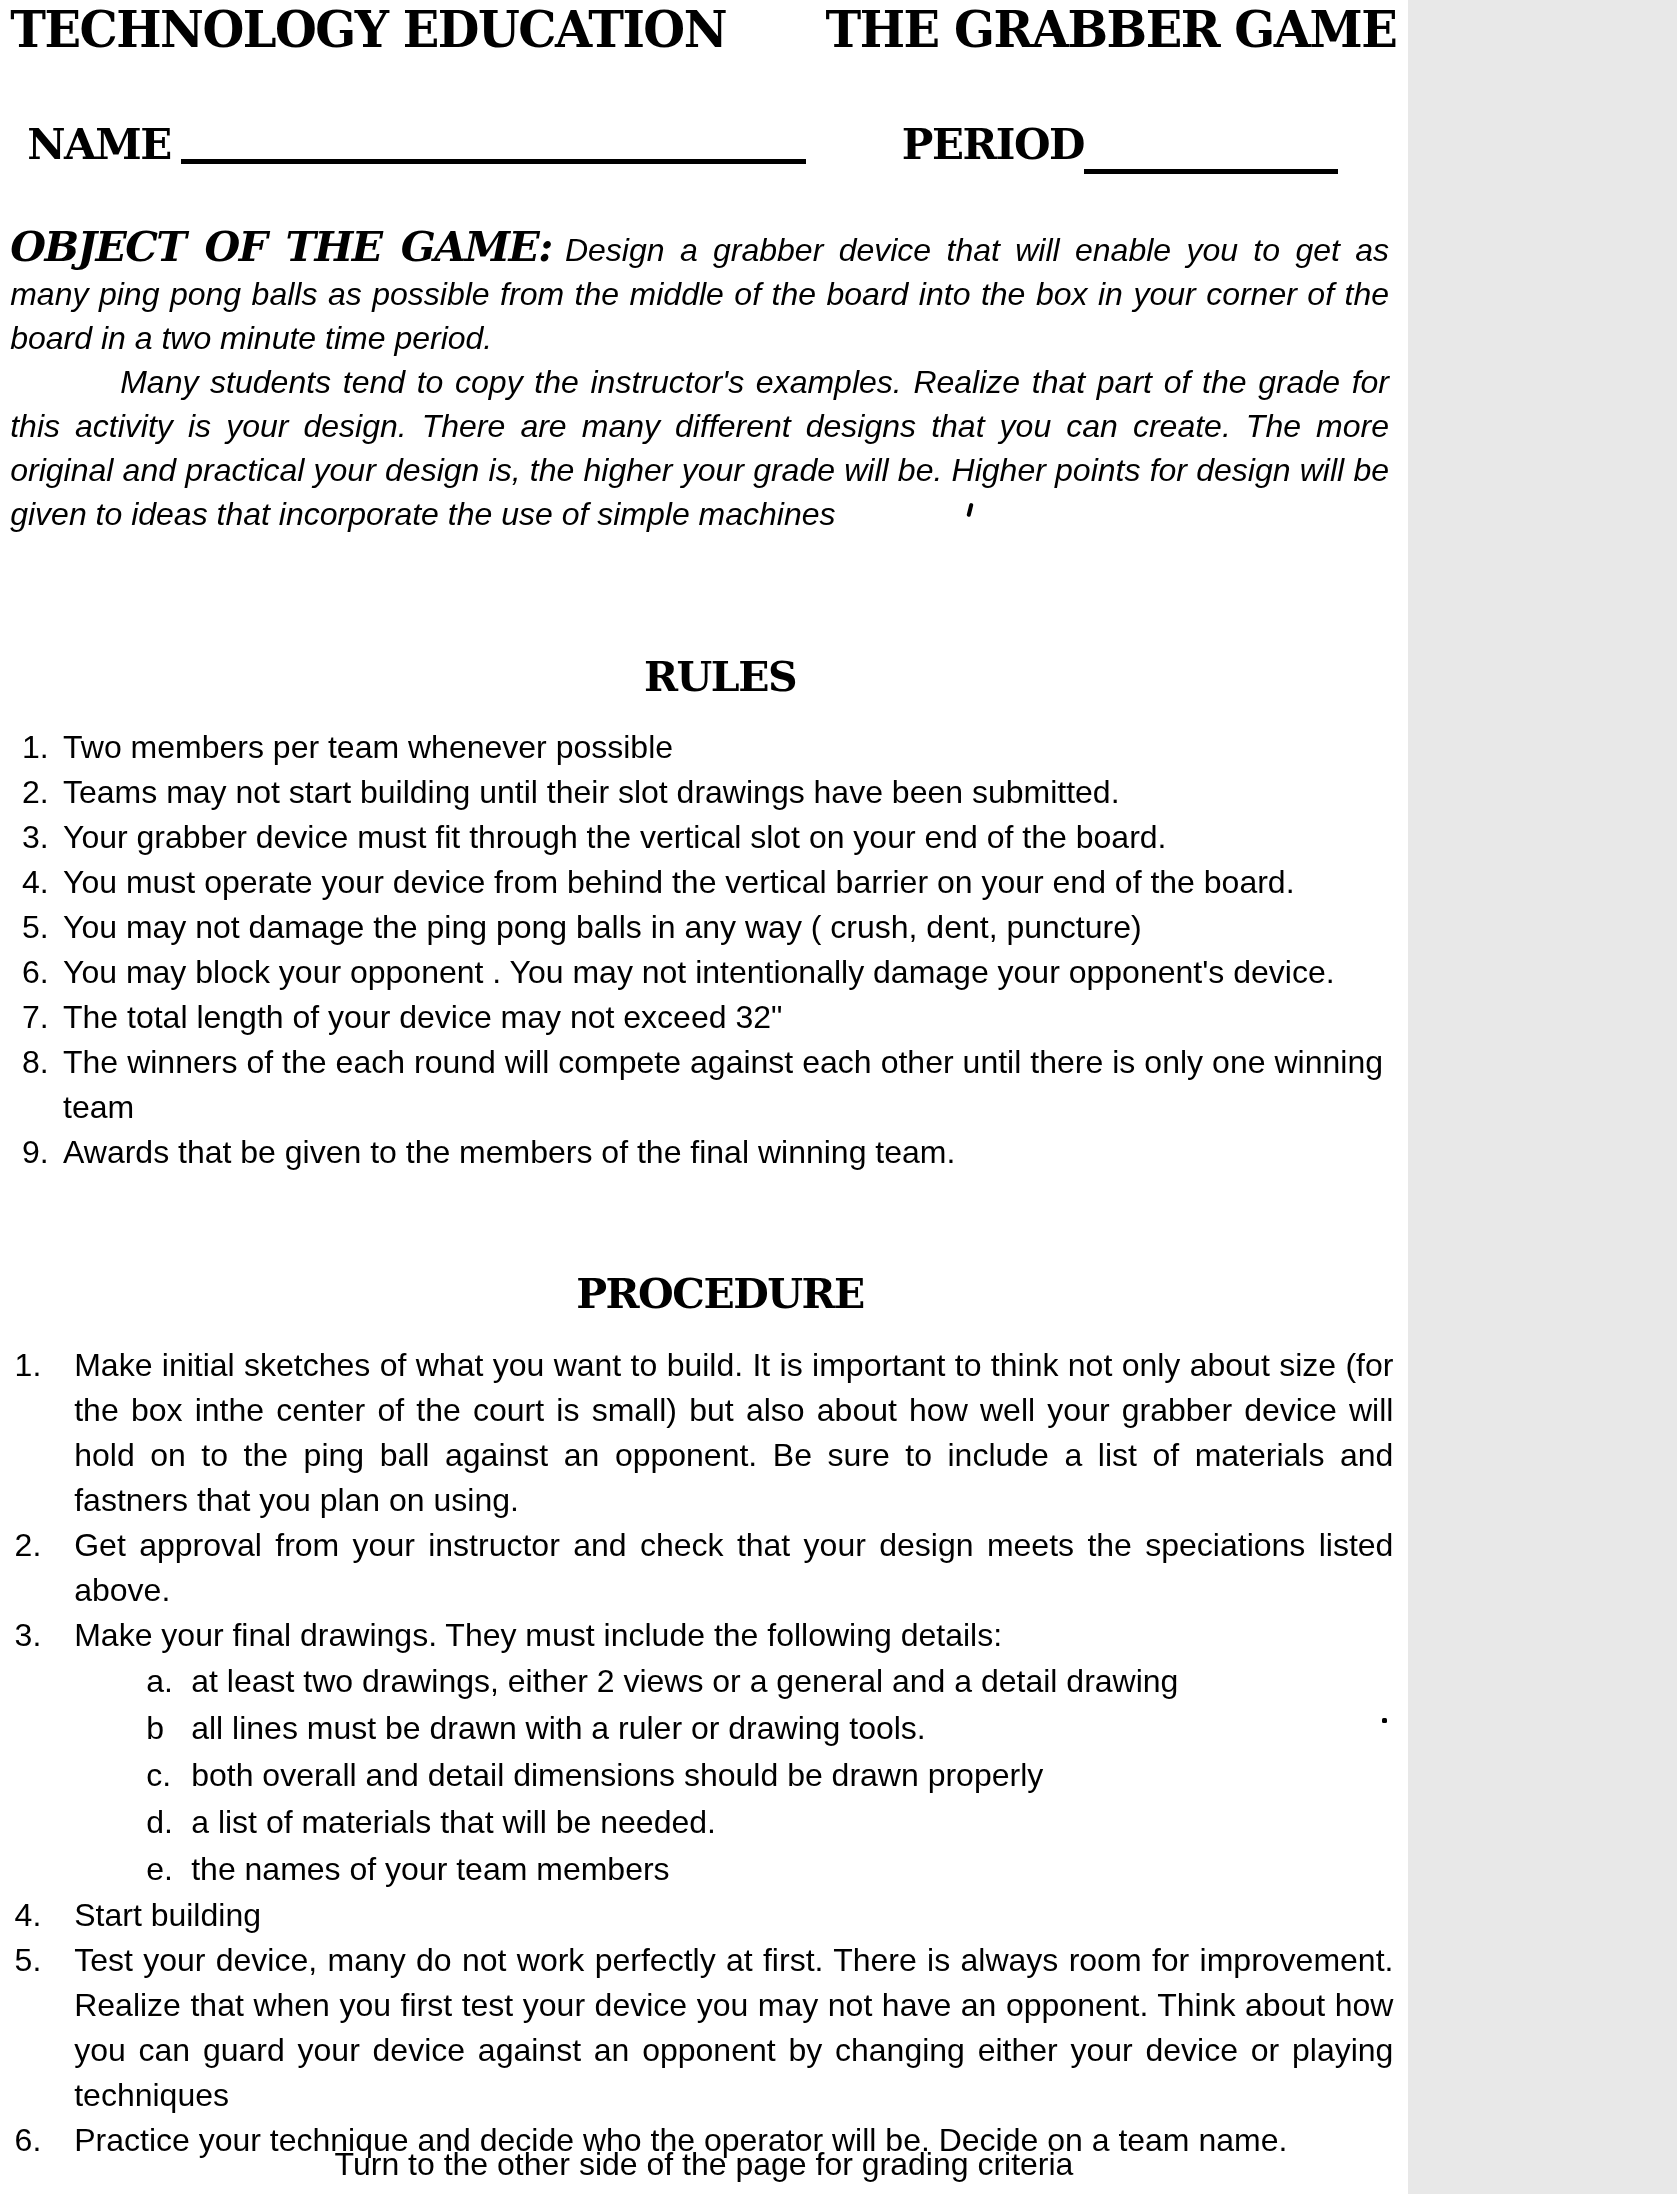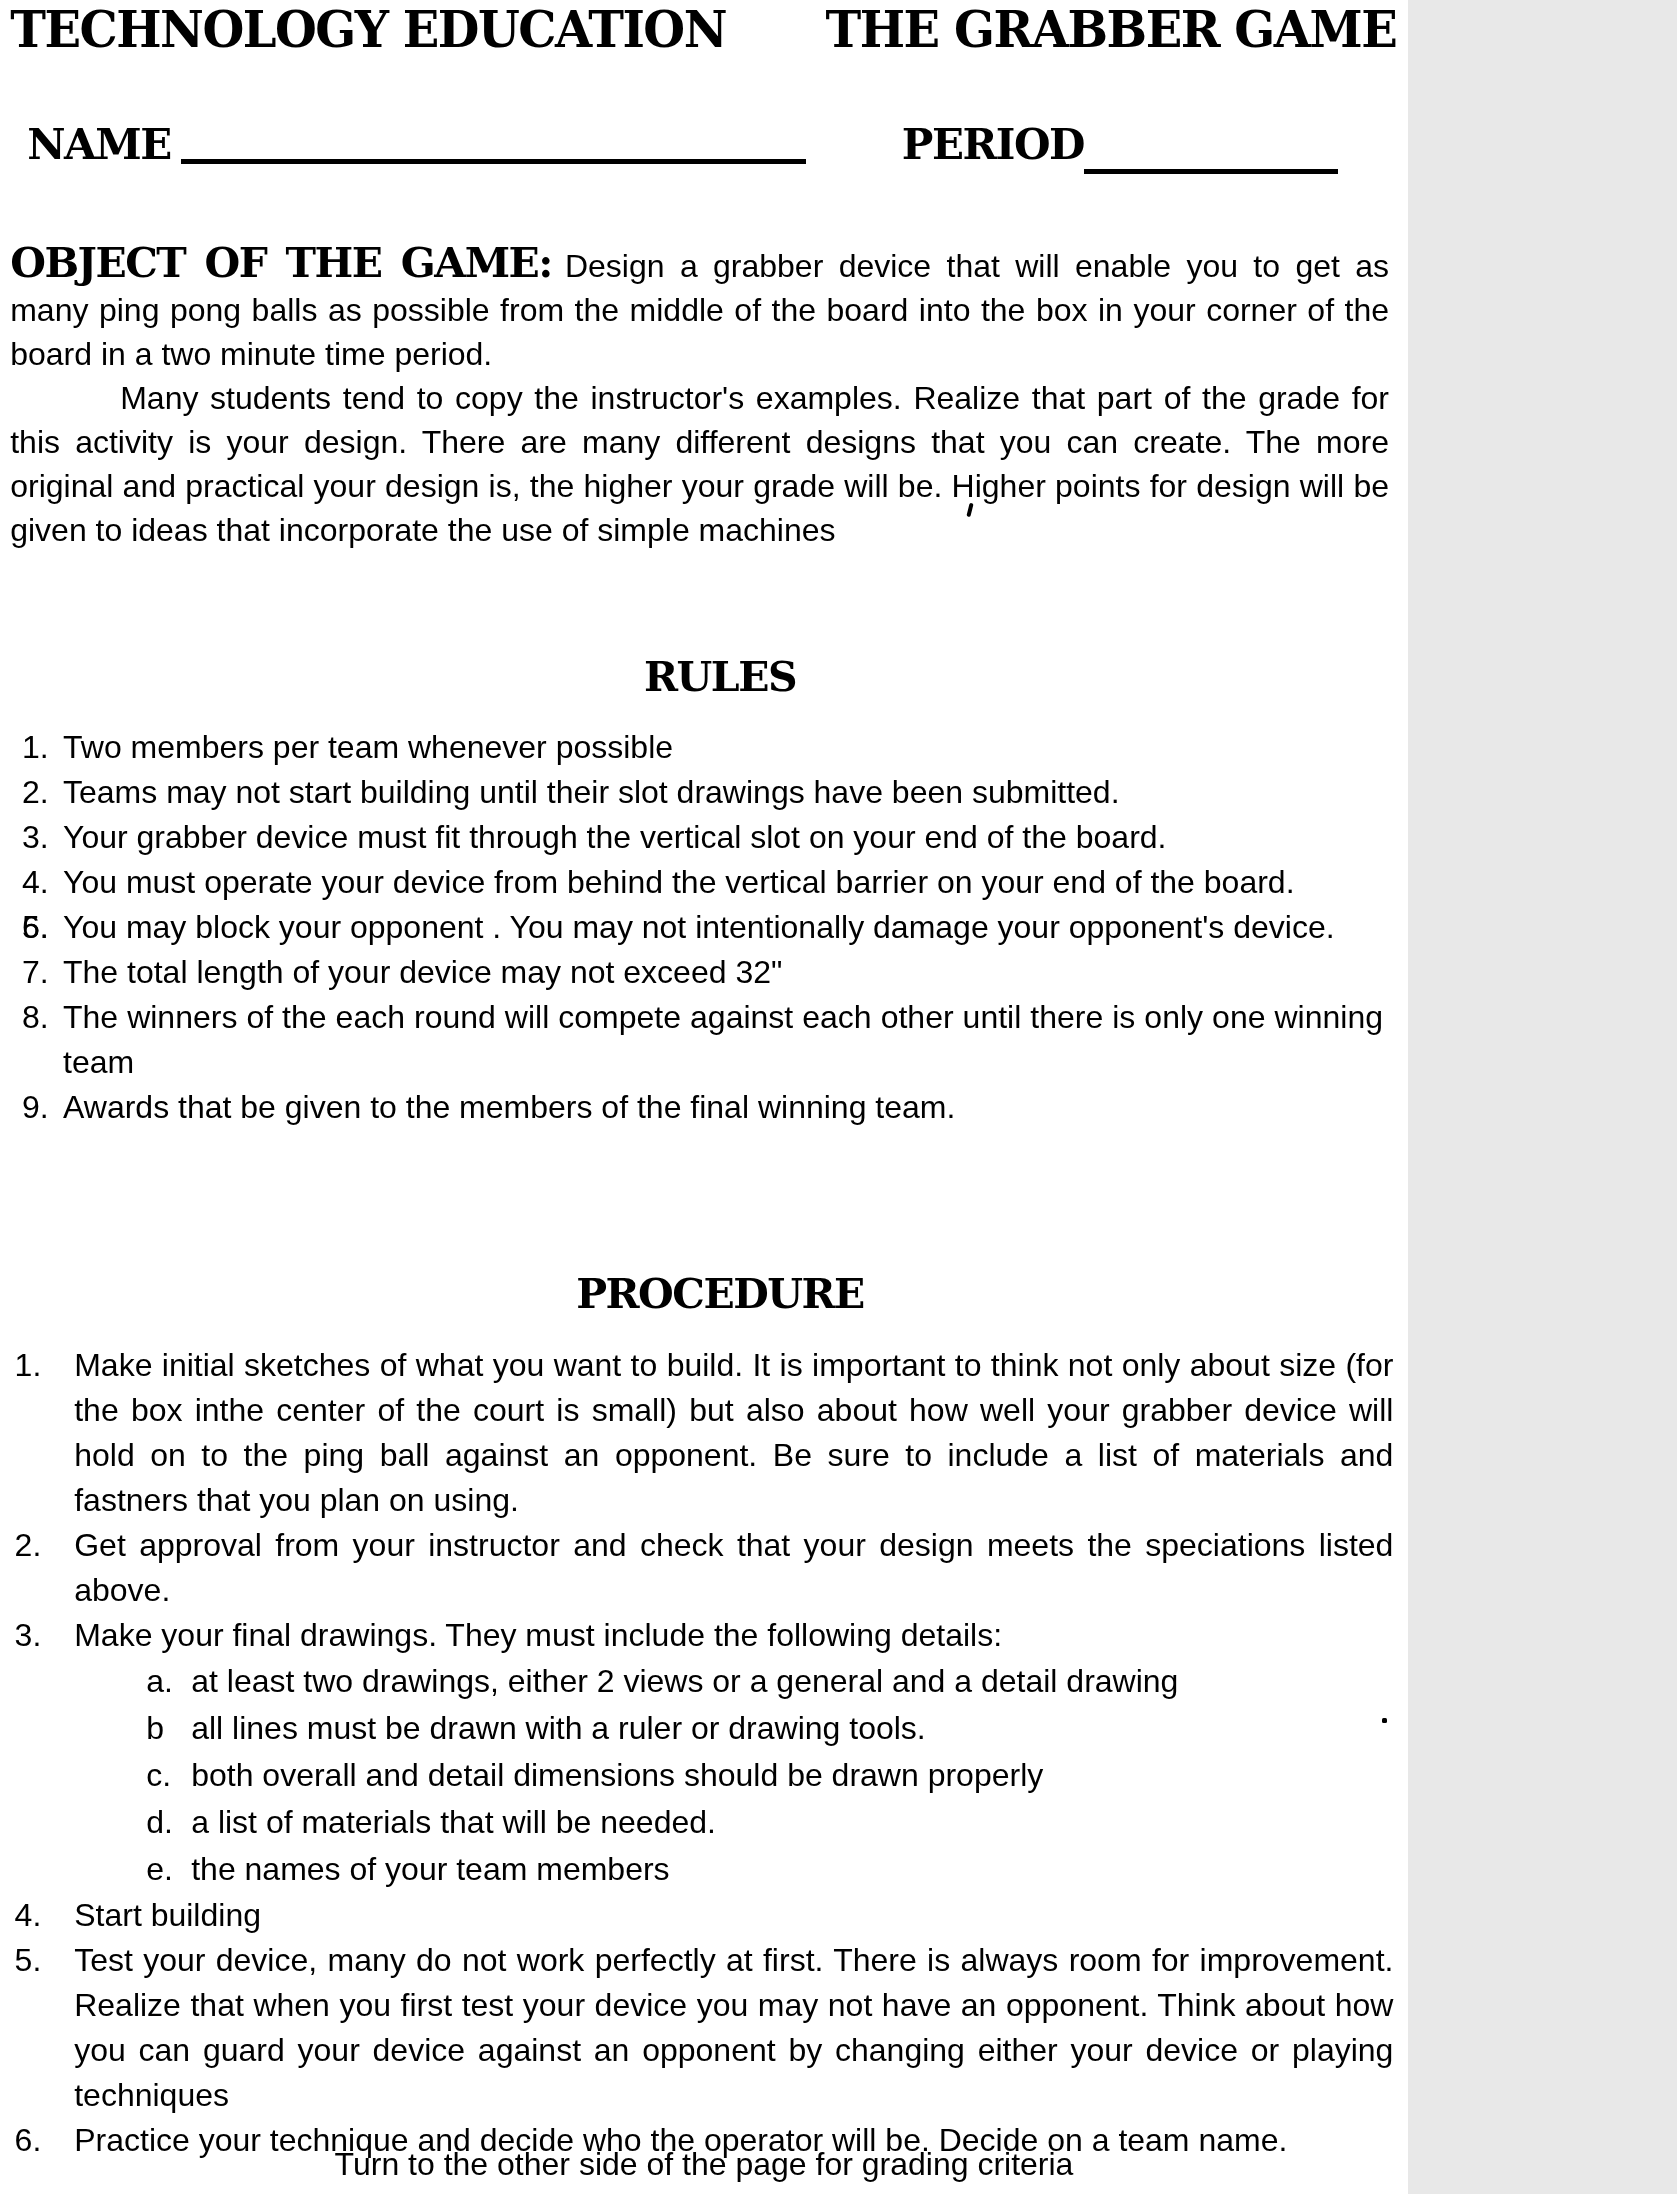--- a/index.html
+++ b/index.html
@@ -30,21 +30,21 @@
     height:63px;
     display:flex; align-items:flex-end;margin-left:17px;
   }
   .field-label { font-size:42px; line-height:1; padding-bottom:4.4px; }
   .blank { display:inline-block; border-bottom:5.1px solid #000; }
   .name-blank { width:625px; margin-left:10.2px; margin-bottom:5.8px; }
   .period-label { margin-left:96px; }
   .period-blank { width:254px; margin-bottom:-4.4px; }
 
   .object-section {
-    position:absolute; top:241px; left:10.2px; right:19px;
+    position:absolute; top:225px; left:10.2px; right:19px;font-style:italic;
   }
   .para {
     margin:0;
     font-size:32px; line-height:44px;
     text-align:justify;
   }
   .inline-heading {
     font-size:41px; line-height:44px;
     letter-spacing:-1.5px;
     margin-right:13px;
@@ -112,21 +112,21 @@
     <p class="para"><span class="slab inline-heading">OBJECT OF THE GAME:</span><span>Design a grabber device that will enable you to get as many ping pong balls as possible from the middle of the board into the box in your corner of the board in a two minute time period.</span></p>
     <p class="para indent">Many students tend to copy the instructor's examples. Realize that part of the grade for this activity is your design. There are many different designs that you can create. The more original and practical your design is, the higher your grade will be. Higher points for design will be given to ideas that incorporate the use of simple machines</p>
   </section>
 
   <h2 class="slab section-heading rules-heading">RULES</h2>
   <ol class="doc-list rules-list">
       <li class="rule-item"><span class="num">1.</span><span class="txt">Two members per team whenever possible</span></li>
       <li class="rule-item"><span class="num">2.</span><span class="txt">Teams may not start building until their slot drawings have been submitted.</span></li>
       <li class="rule-item"><span class="num">3.</span><span class="txt">Your grabber device must fit through the vertical slot on your end of the board.</span></li>
       <li class="rule-item"><span class="num">4.</span><span class="txt">You must operate your device from behind the vertical barrier on your end of the board.</span></li>
-      <li class="rule-item"><span class="num">5.</span></li>
+      <li class="rule-item"><span class="num">5.</span><span class="txt">You may not damage the ping pong balls in any way ( crush, dent, puncture)</span></li>
       <li class="rule-item"><span class="num">6.</span><span class="txt">You may block your opponent . You may not intentionally damage your opponent's device.</span></li>
       <li class="rule-item"><span class="num">7.</span><span class="txt">The total length of your device may not exceed 32"</span></li>
       <li class="rule-item"><span class="num">8.</span><span class="txt">The winners of the each round will compete against each other until there is only one winning team</span></li>
       <li class="rule-item"><span class="num">9.</span><span class="txt">Awards that be given to the members of the final winning team.</span></li>
     </ol>
 
   <h2 class="slab section-heading procedure-heading">PROCEDURE</h2>
   <ol class="doc-list procedure-list">
       <li class="proc-item"><span class="num">1.</span><span class="txt">Make initial sketches of what you want to build. It is important to think not only about size (for the box inthe center of the court is small) but also about how well your grabber device will hold on to the ping ball against an opponent. Be sure to include a list of materials and fastners that you plan on using.</span></li>
       <li class="proc-item"><span class="num">2.</span><span class="txt">Get approval from your instructor and check that your design meets the speciations listed above.</span></li>

